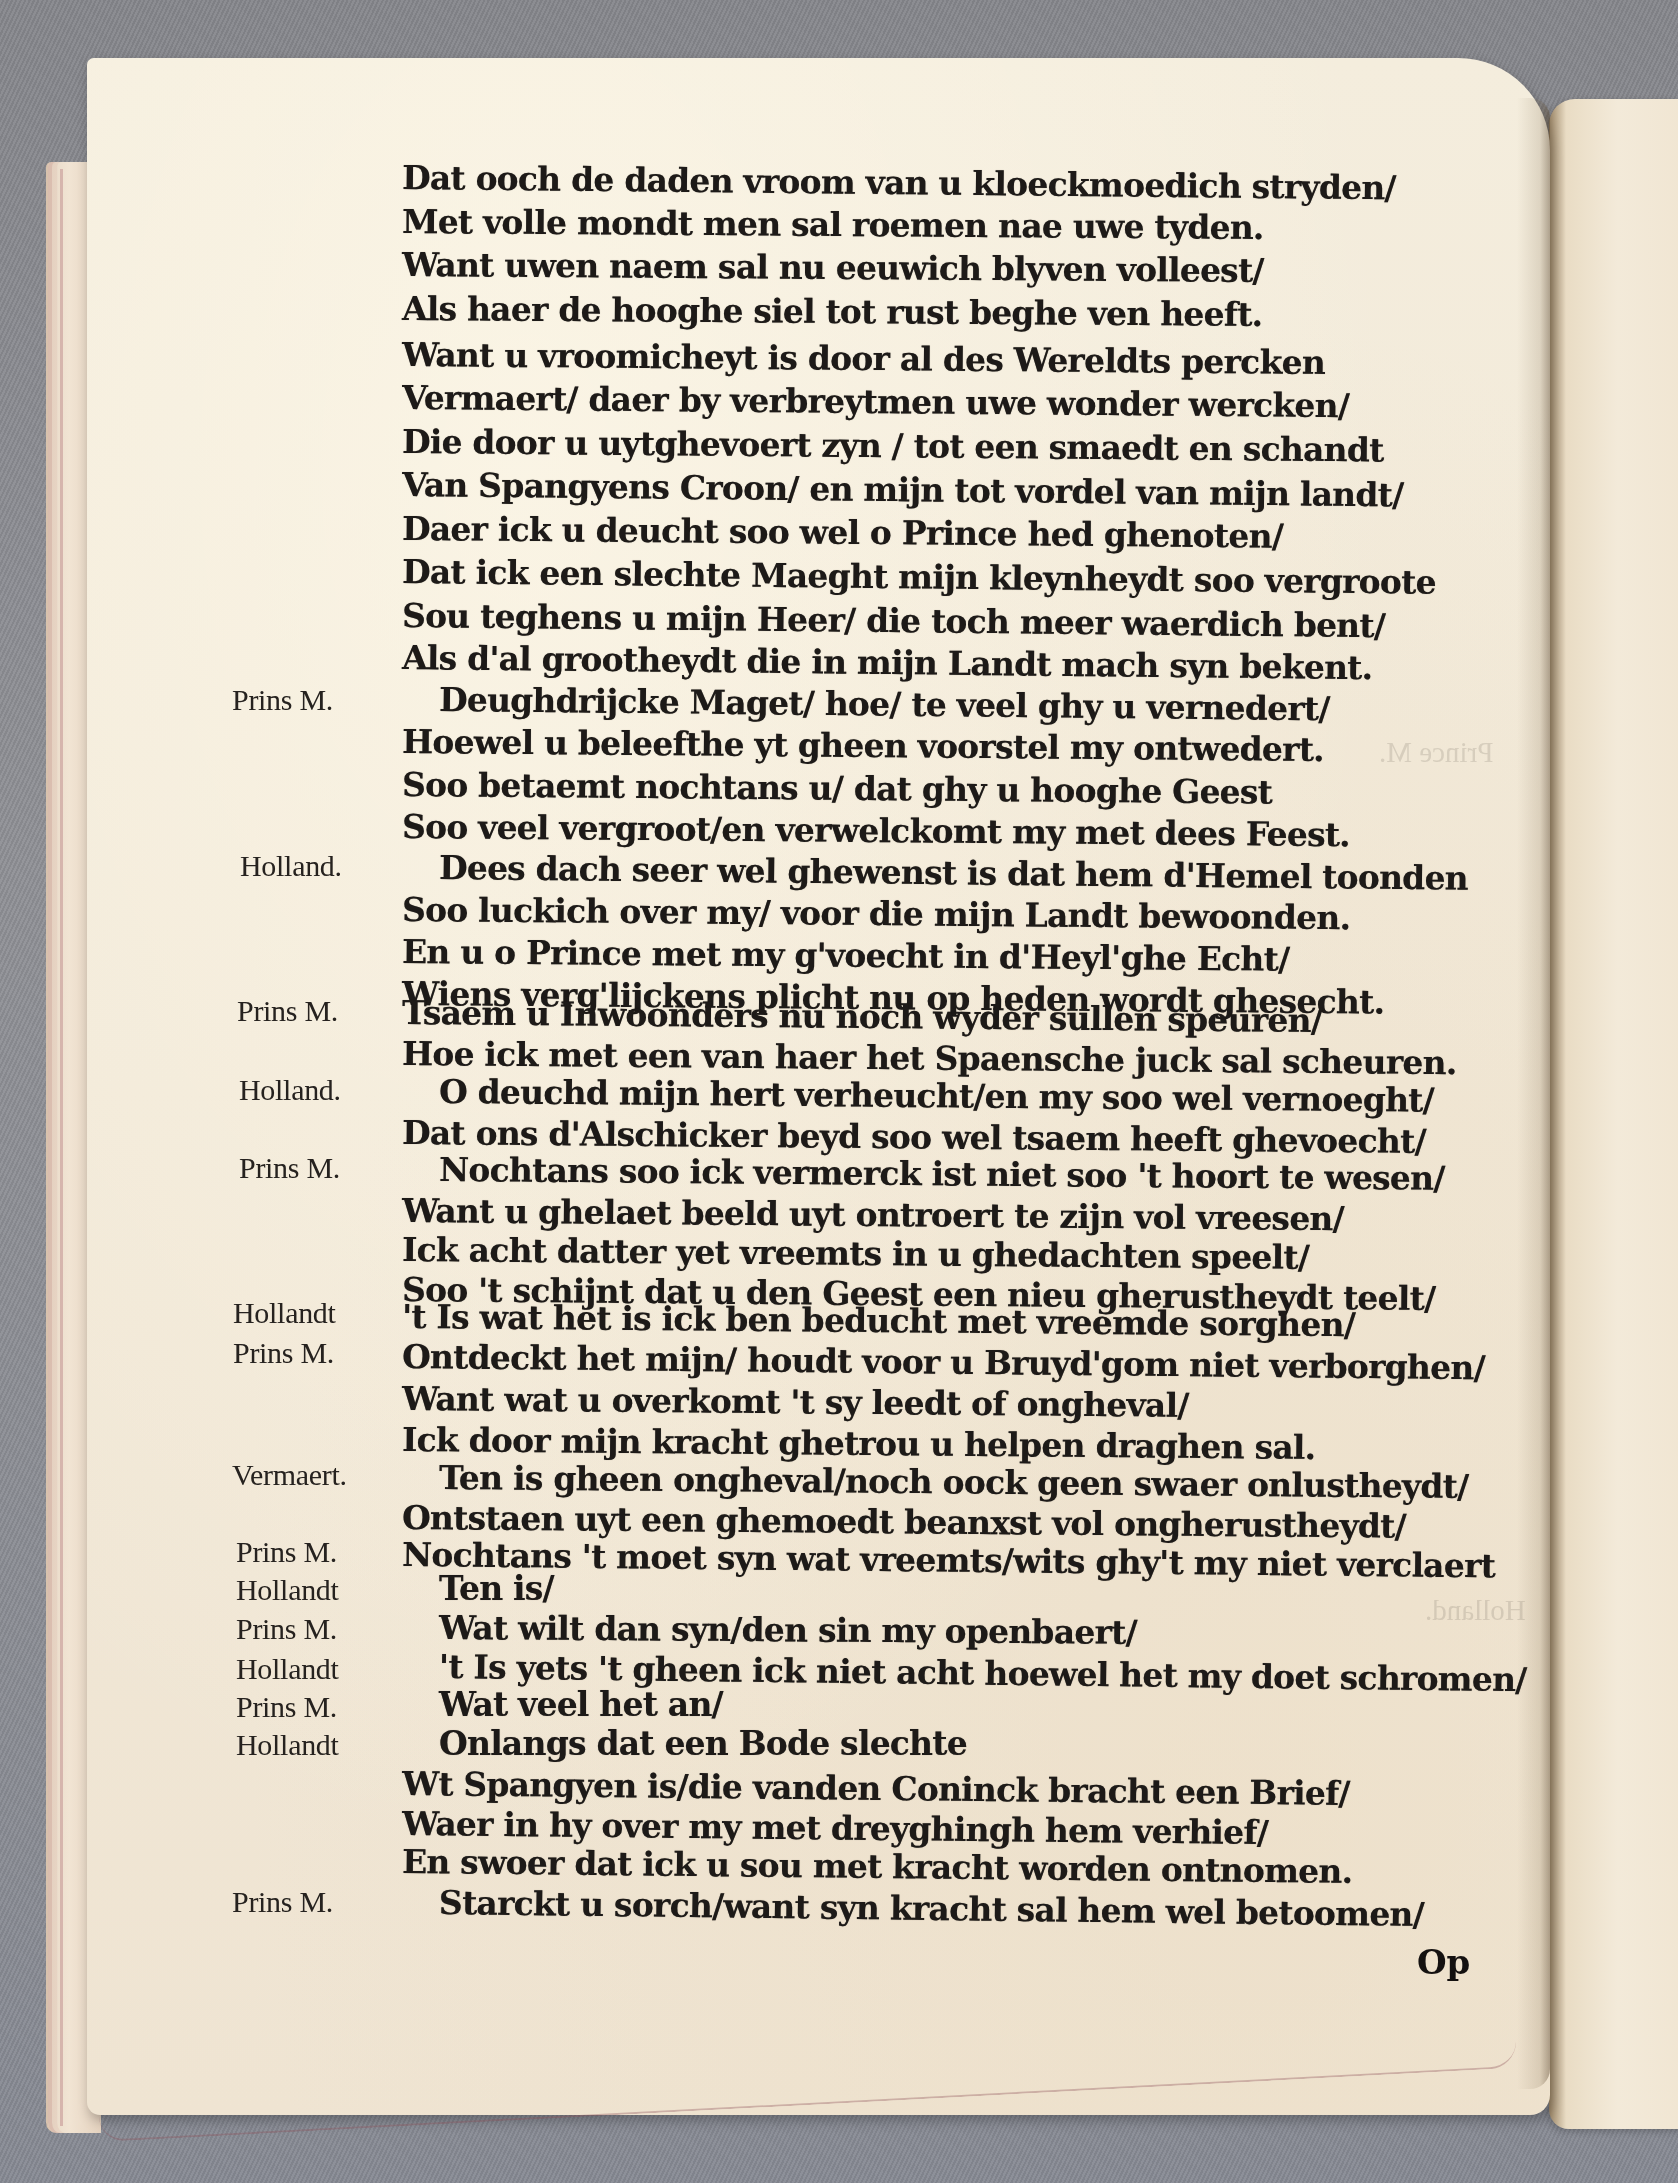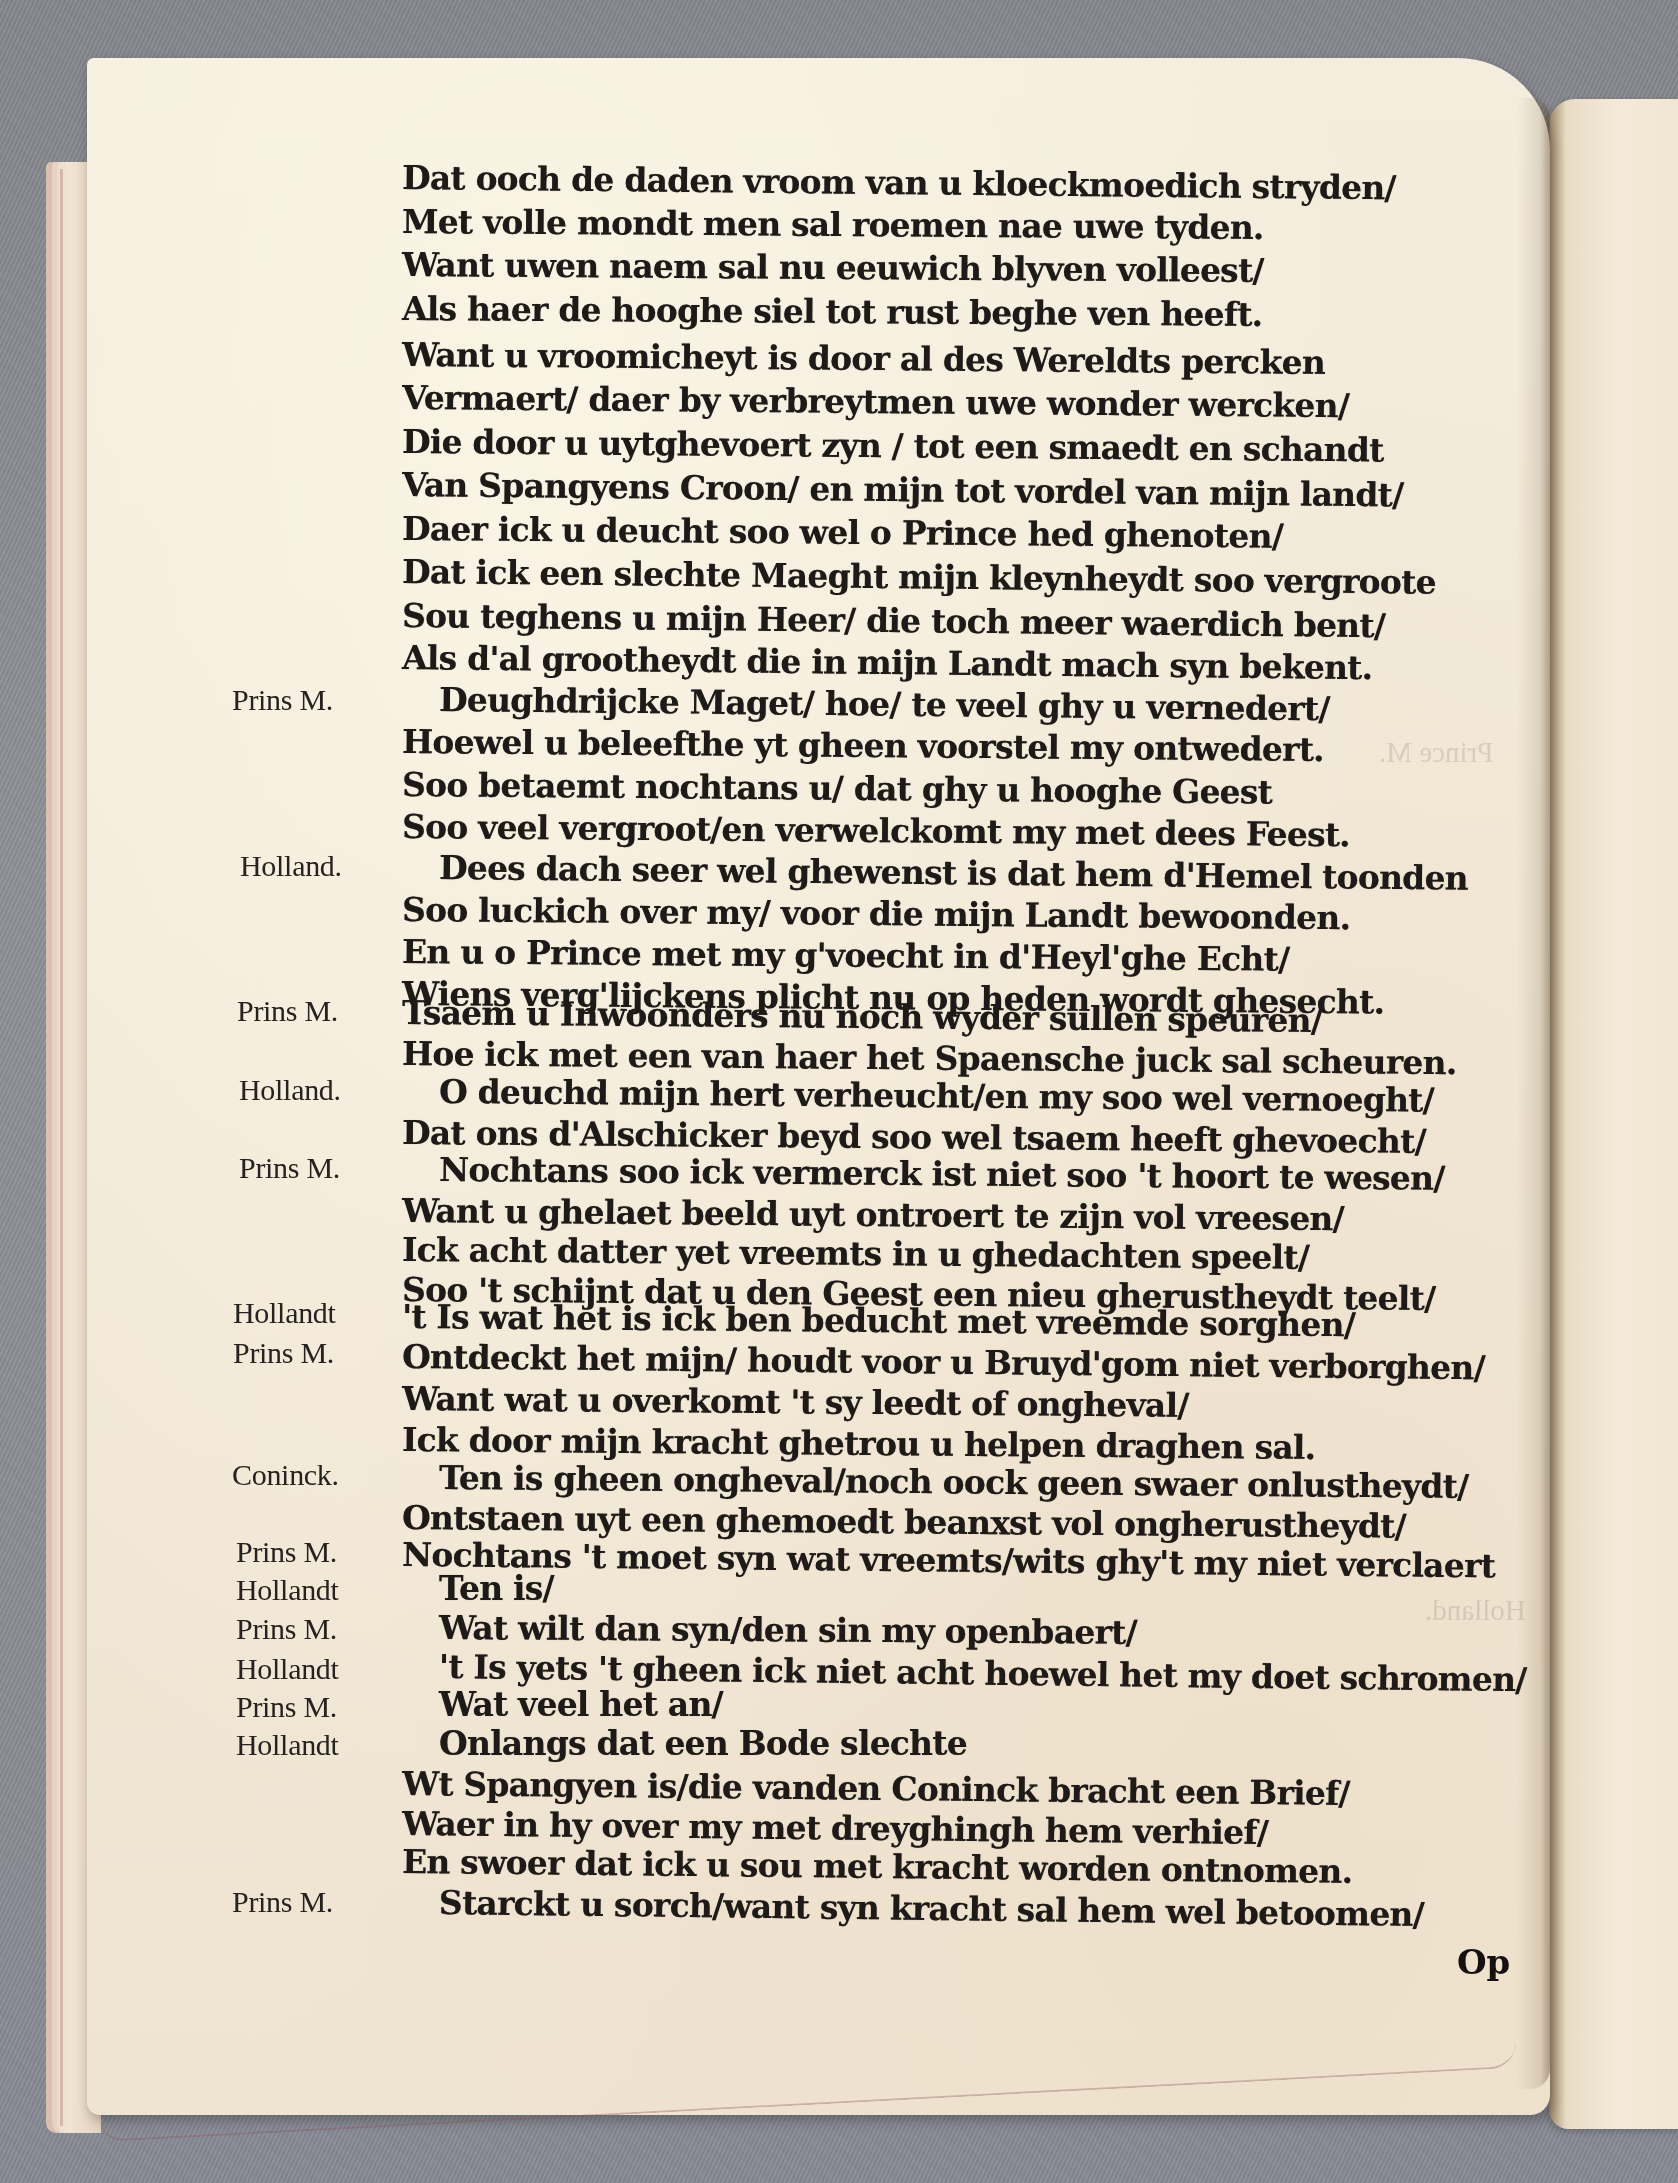--- a/index.html
+++ b/index.html
@@ -113,21 +113,20 @@
       color: #26221f;
       letter-spacing: -0.3px;
     }
     .catchword {
       position: absolute;
       font-family: "DejaVu Serif", serif;
       font-weight: bold;
       font-size: 34px;
       color: #141110;
       white-space: nowrap;
-      margin-left: 40px;
     }
     .show-through {
       position: absolute;
       font-family: "Liberation Serif", serif;
       font-size: 29px;
       color: rgba(60,50,40,0.14);
       white-space: nowrap;
       transform: scaleX(-1);
     }
   </style>
@@ -182,21 +181,21 @@
     <div class="line" style="left:315px; top:1172px; transform:rotate(0.5deg);">Ick acht datter yet vreemts in u ghedachten speelt/</div>
     <div class="line" style="left:315px; top:1212px; transform:rotate(0.5deg);">Soo 't schijnt dat u den Geest een nieu gherustheydt teelt/</div>
 
     <div class="speaker" style="left:146px; top:1238px;">Hollandt</div>
     <div class="line" style="left:315px; top:1239px; transform:rotate(0.5deg);">'t Is wat het is ick ben beducht met vreemde sorghen/</div>
     <div class="speaker" style="left:146px; top:1278px;">Prins M.</div>
     <div class="line" style="left:315px; top:1279px; transform:rotate(0.6deg);">Ontdeckt het mijn/ houdt voor u Bruyd'gom niet verborghen/</div>
     <div class="line" style="left:315px; top:1321px; transform:rotate(0.5deg);">Want wat u overkomt 't sy leedt of ongheval/</div>
     <div class="line" style="left:315px; top:1362px; transform:rotate(0.5deg);">Ick door mijn kracht ghetrou u helpen draghen sal.</div>
 
-    <div class="speaker" style="left:145px; top:1400px;">Coninck.</div>
+    <div class="speaker" style="left:145px; top:1400px;">Vermaert.</div>
     <div class="line" style="left:352px; top:1400px; transform:rotate(0.5deg);">Ten is gheen ongheval/noch oock geen swaer onlustheydt/</div>
     <div class="line" style="left:315px; top:1440px; transform:rotate(0.5deg);">Ontstaen uyt een ghemoedt beanxst vol ongherustheydt/</div>
 
     <div class="speaker" style="left:149px; top:1477px;">Prins M.</div>
     <div class="line" style="left:315px; top:1477px; transform:rotate(0.6deg);">Nochtans 't moet syn wat vreemts/wits ghy't my niet verclaert</div>
     <div class="speaker" style="left:149px; top:1515px;">Hollandt</div>
     <div class="line" style="left:352px; top:1511px;">Ten is/</div>
 
     <div class="speaker" style="left:149px; top:1554px;">Prins M.</div>
     <div class="line" style="left:352px; top:1550px; transform:rotate(0.4deg);">Wat wilt dan syn/den sin my openbaert/</div>

